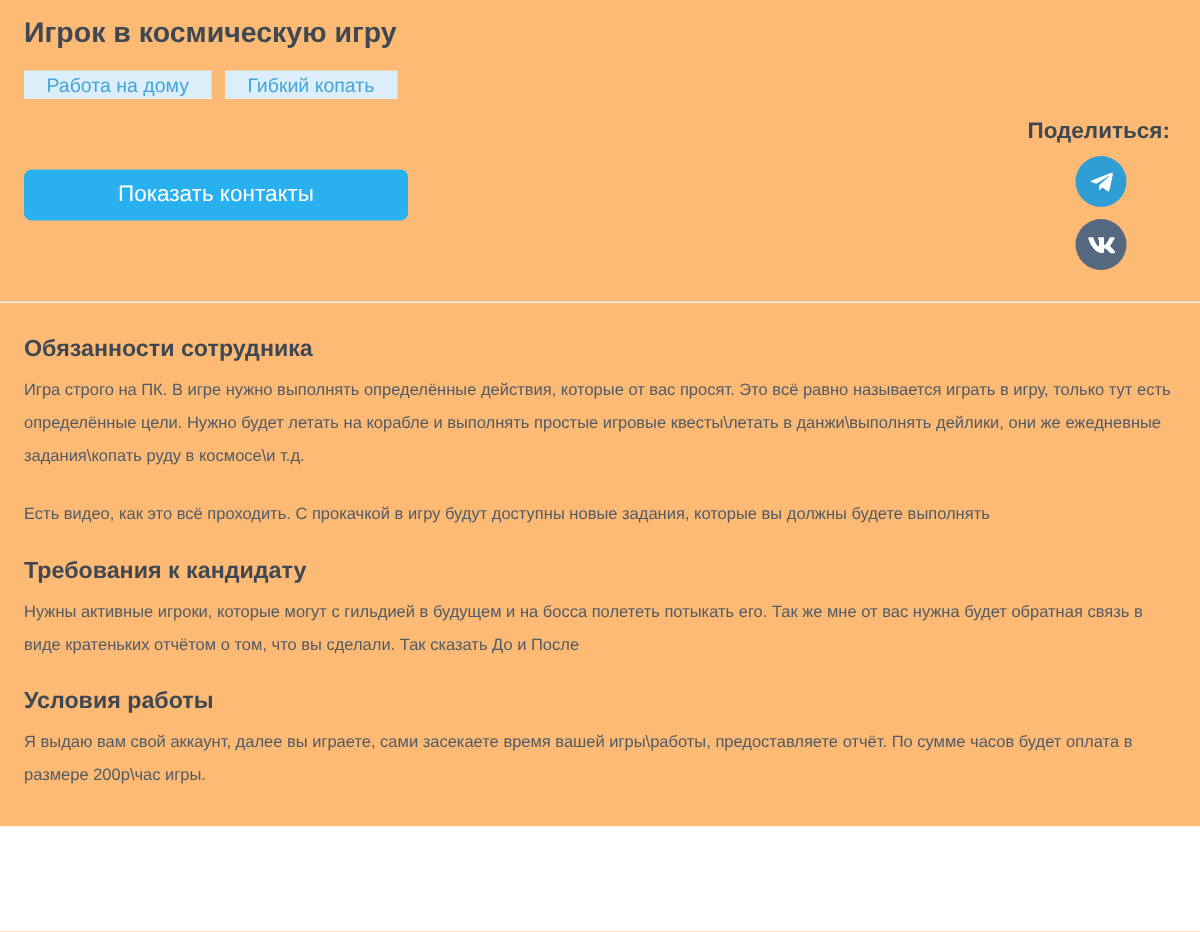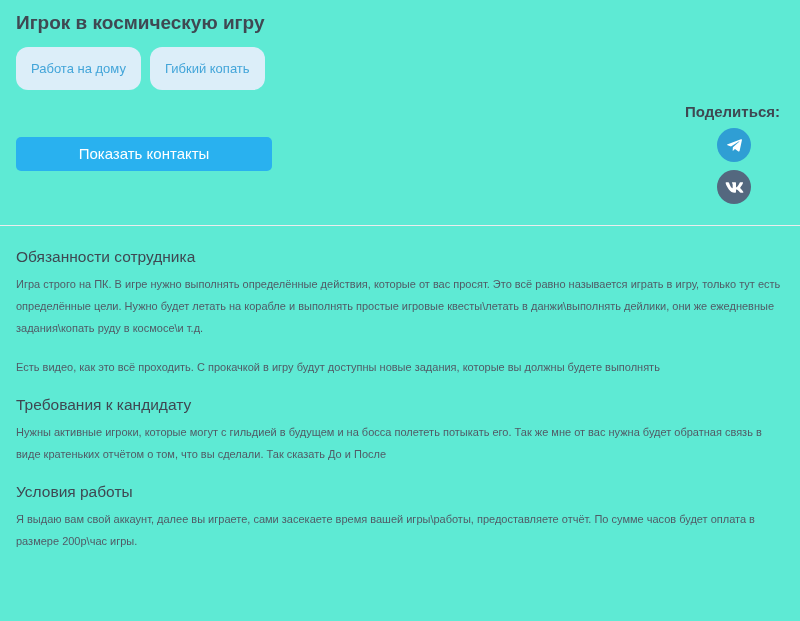--- a/index.html
+++ b/index.html
@@ -1,21 +1,21 @@
 <!DOCTYPE html>
 <html><head>
 <meta charset="utf-8">
 <style>
   * { box-sizing: border-box; margin: 0; padding: 0; }
   html,body { background:#fff; }
   .page {
     position: relative;
     width: 800px;
-    height: 621px;
-    background: #5eead4;
+    height: 551px;
+    background: #fdba74;
     font-family: "Liberation Sans", sans-serif;
     color: #515b66;
     overflow: hidden;
   }
   .header { padding: 12px 16px 0; }
   .job-title {
     font-size: 19px;
     font-weight: bold;
     color: #3f4852;
     margin: 0 0 13px;
@@ -24,22 +24,22 @@
     font-size: 15px;
     font-weight: bold;
     color: #3f4852;
     margin: 0 0 15px;
   }
   .tags { display: flex; gap: 9px; margin: 0 0 13px; }
   .tag {
     background: #dceef9;
     color: #43a5d9;
     font-size: 13px;
-    padding: 14px 15px;
-    border-radius: 12px;
+    padding: 2px 15px;
+    border-radius: 0;
     cursor: pointer;
     white-space: nowrap;
   }
   .actions {
     display: flex;
     justify-content: space-between;
     align-items: center;
     margin: 0 0 21px;
   }
   .contact-btn {
@@ -70,21 +70,21 @@
     cursor: pointer;
   }
   .icon-circle.telegram { background: #2f9ed4; }
   .icon-circle.vk { background: #54687f; }
   .section {
     border-top: 1px solid #ececec;
     padding: 4px 16px 2px;
   }
   .section h3 {
     font-size: 15.5px;
-    font-weight: normal;
+    font-weight: bold;
     color: #3f4852;
     margin: 18px 0 7px;
   }
   .section p {
     font-size: 11px;
     line-height: 22px;
     color: #515b66;
     margin: 0 0 17px;
   }
 </style>

